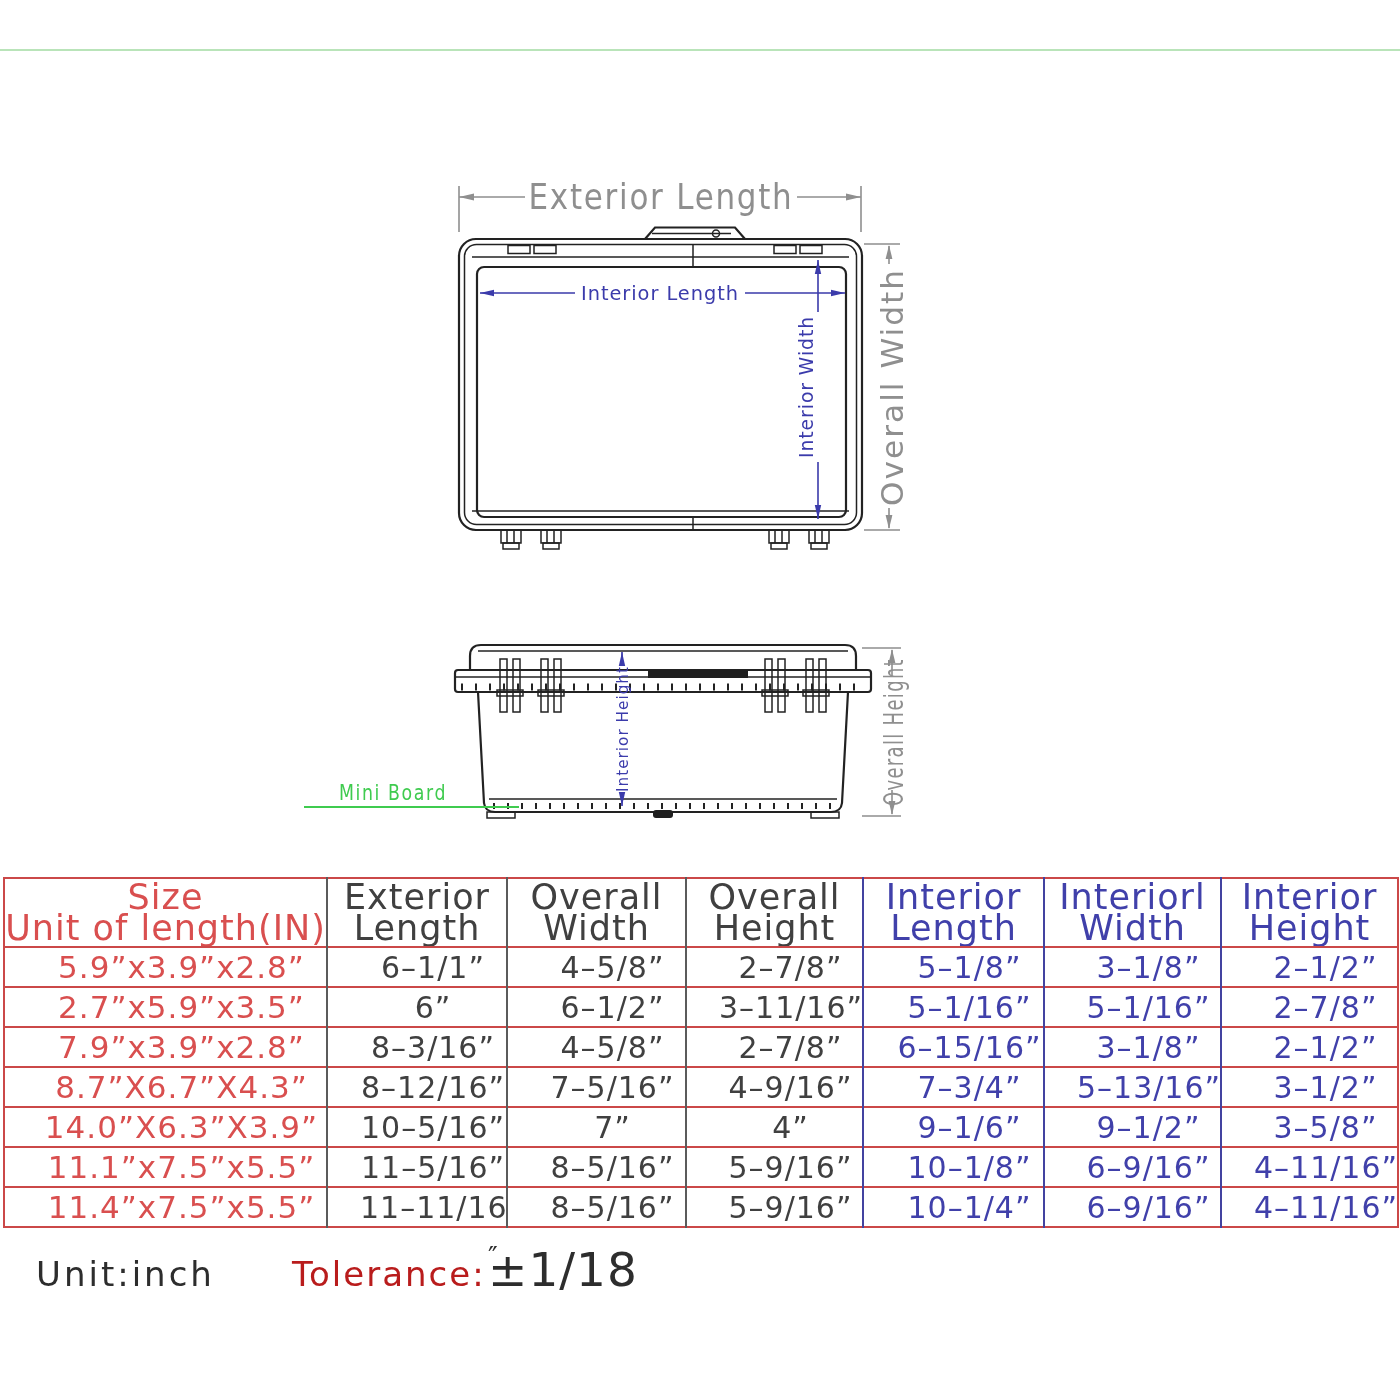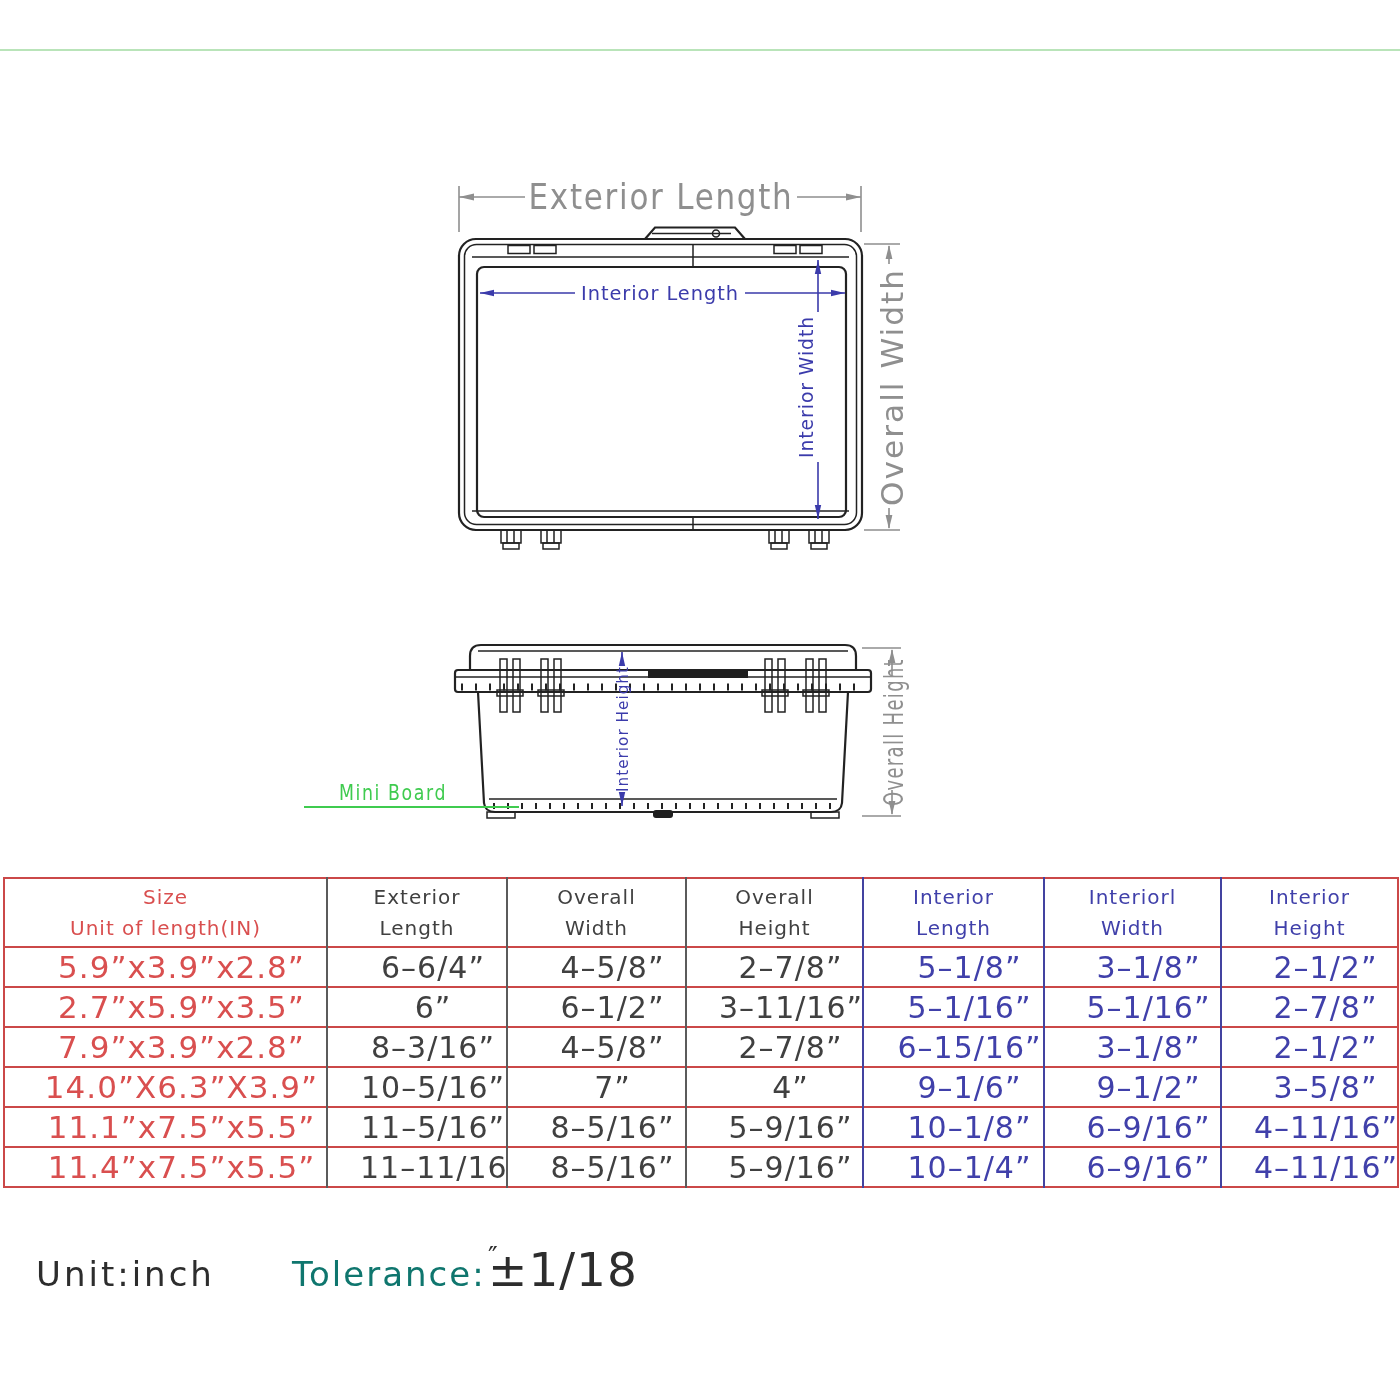--- a/index.html
+++ b/index.html
@@ -19,34 +19,34 @@
   .ar-b{fill:#3b3bab;stroke:none;}
   .t-g{fill:#8f8f8f;letter-spacing:2px;}
   .t-b{fill:#3b3bab;letter-spacing:1px;}
   .t-green{fill:#3fcb4f;letter-spacing:2px;}
   .mini-lead{stroke:#3fcb4f;stroke-width:2;fill:none;}
 
   table.size-table{position:absolute;left:3px;top:877px;width:1394px;border-collapse:collapse;
     table-layout:fixed;background:#ffffff;border:2px solid #cb4848;}
   .size-table th,.size-table td{padding:0;text-align:center;vertical-align:middle;
     font-weight:400;border-top:2px solid #cb4848;white-space:nowrap;overflow:hidden;letter-spacing:1px;}
-  .size-table thead th{border-top:none;height:67px;font-size:20px;line-height:31px;border-radius:10px;}
+  .size-table thead th{border-top:none;height:67px;font-size:35px;line-height:31px;border-radius:10px;}
   .size-table tbody tr{height:40px;}
   .size-table tbody td{font-size:30px;padding-left:32px;}
   .size-table tbody td.c0{font-size:31px;}
   .c0{color:#d94f4f;}
   .c1,.c2,.c3{color:#404040;}
   .c4,.c5,.c6{color:#4040aa;}
   th.c1,td.c1,th.c2,td.c2,th.c3,td.c3{border-left:2px solid #5b5b5b;}
   th.c4,td.c4,th.c5,td.c5,th.c6,td.c6{border-left:2px solid #4343a0;}
 
   .footer{position:absolute;left:0;top:1248px;width:1400px;height:80px;}
   .footer span{position:absolute;white-space:nowrap;}
   .unit-label{left:36px;top:6px;font-size:34px;color:#2d2d2d;letter-spacing:3px;}
-  .tol-label{left:292px;top:6px;font-size:34px;color:#0f766e;letter-spacing:2px;}
+  .tol-label{left:292px;top:6px;font-size:34px;color:#b91c1c;letter-spacing:2px;}
   .tol-value{left:488px;top:-6px;font-size:47px;color:#2d2d2d;letter-spacing:1px;}
   .unit-mark{position:relative !important;font-size:26px;vertical-align:20px;}
 </style>
 </head>
 <body>
 
 <div class="canvas">
 
   <div class="green-line"></div>
 
@@ -222,21 +222,21 @@
         </th>
         <th class="c6">
           <div>Interior</div>
           <div>Height</div>
         </th>
       </tr>
     </thead>
     <tbody>
         <tr>
           <td class="c0">5.9”x3.9”x2.8”</td>
-          <td class="c1">6–6/4”</td>
+          <td class="c1">6–1/1”</td>
           <td class="c2">4–5/8”</td>
           <td class="c3">2–7/8”</td>
           <td class="c4">5–1/8”</td>
           <td class="c5">3–1/8”</td>
           <td class="c6">2–1/2”</td>
         </tr>
         <tr>
           <td class="c0">2.7”x5.9”x3.5”</td>
           <td class="c1">6”</td>
           <td class="c2">6–1/2”</td>
@@ -248,20 +248,29 @@
         <tr>
           <td class="c0">7.9”x3.9”x2.8”</td>
           <td class="c1">8–3/16”</td>
           <td class="c2">4–5/8”</td>
           <td class="c3">2–7/8”</td>
           <td class="c4">6–15/16”</td>
           <td class="c5">3–1/8”</td>
           <td class="c6">2–1/2”</td>
         </tr>
         <tr>
+          <td class="c0">8.7”X6.7”X4.3”</td>
+          <td class="c1">8–12/16”</td>
+          <td class="c2">7–5/16”</td>
+          <td class="c3">4–9/16”</td>
+          <td class="c4">7–3/4”</td>
+          <td class="c5">5–13/16”</td>
+          <td class="c6">3–1/2”</td>
+        </tr>
+        <tr>
           <td class="c0">14.0”X6.3”X3.9”</td>
           <td class="c1">10–5/16”</td>
           <td class="c2">7”</td>
           <td class="c3">4”</td>
           <td class="c4">9–1/6”</td>
           <td class="c5">9–1/2”</td>
           <td class="c6">3–5/8”</td>
         </tr>
         <tr>
           <td class="c0">11.1”x7.5”x5.5”</td>

